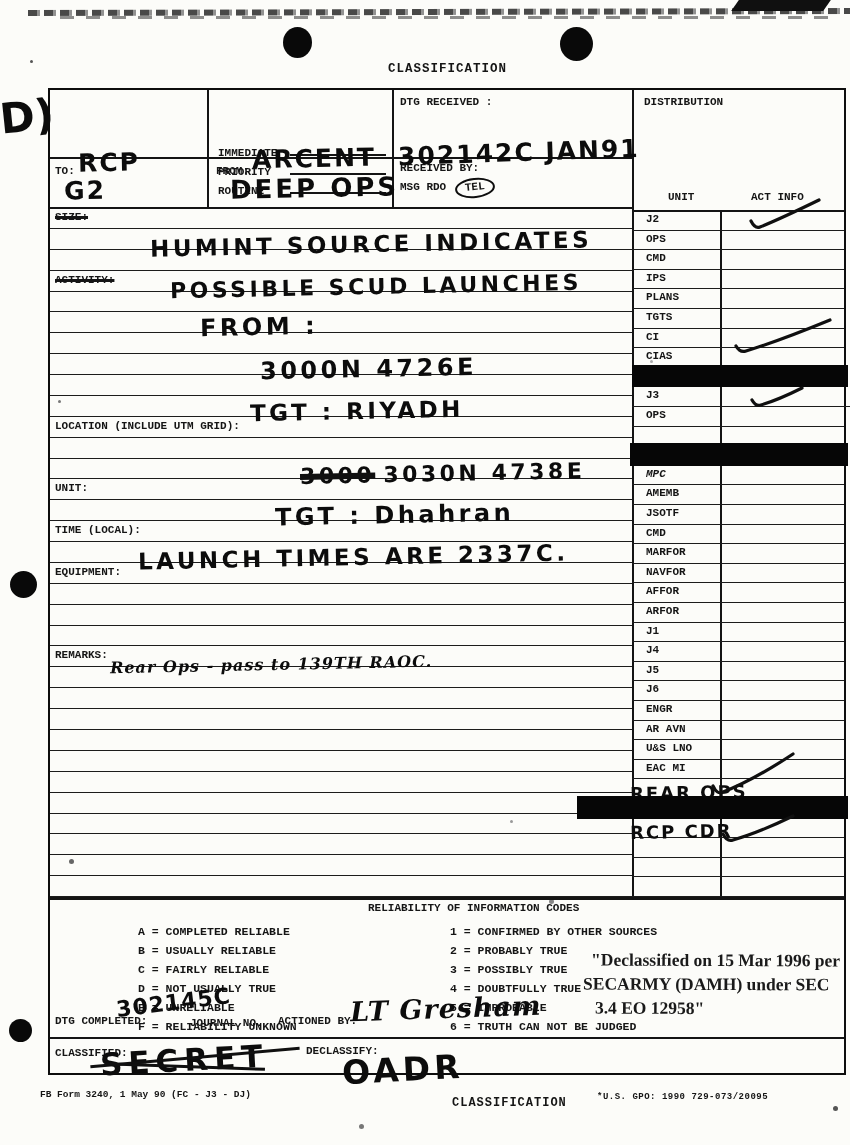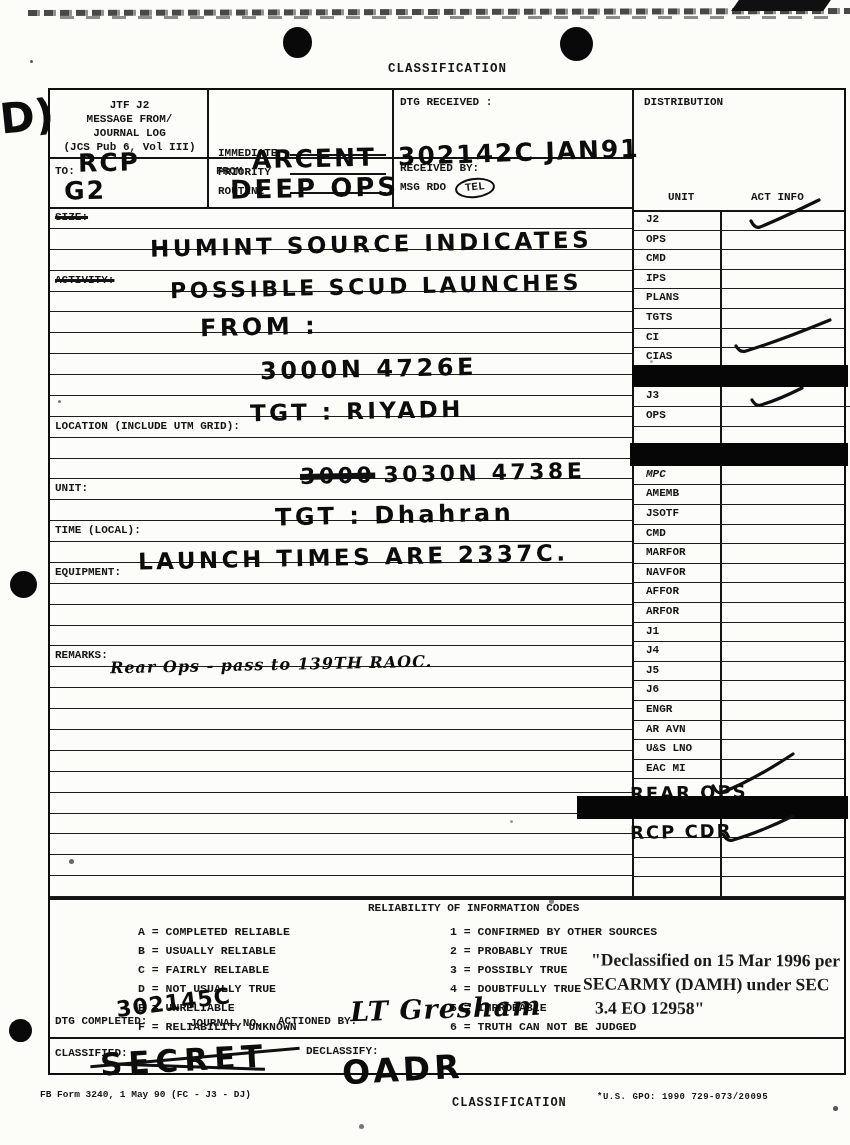--- a/index.html
+++ b/index.html
@@ -83,26 +83,20 @@
     <div class="vline" style="left:157px;top:0;width:2px;height:117px;"></div>
     <div class="vline" style="left:342px;top:0;width:2px;height:117px;"></div>
     <div class="vline" style="left:582px;top:0;width:2px;height:806px;"></div>
     <div class="vline" style="left:670px;top:120px;width:1.8px;height:686px;"></div>
     <div class="hline" style="left:0;top:67px;width:582px;height:2px;"></div>
     <div class="hline" style="left:0;top:117px;width:582px;height:2px;"></div>
     <div class="hline" style="left:582px;top:120px;width:212px;height:2px;"></div>
     <div class="hline" style="left:0;top:806px;width:794px;height:3.5px;"></div>
     <div class="hline" style="left:0;top:947px;width:794px;height:2px;"></div>
 
-    <div id="title-cell" class="abs" style="left:2px;top:8px;width:155px;">
-        <div class="tline mono">JTF J2</div>
-        <div class="tline mono">MESSAGE FROM/</div>
-        <div class="tline mono">JOURNAL LOG</div>
-        <div class="tline mono">(JCS Pub 6, Vol III)</div>
-      </div>
     <div id="prec-cell" class="abs" style="left:168px;top:9px;width:172px;">
         <div class="prec-row"><span class="mono plbl">IMMEDIATE</span><span class="prec-line"></span></div>
         <div class="prec-row"><span class="mono plbl">PRIORITY</span><span class="prec-line"></span></div>
         <div class="prec-row"><span class="mono plbl">ROUTINE</span><span class="prec-line"></span></div>
       </div>
     <div class="cell-label mono" style="left:350px;top:6px;">DTG RECEIVED :</div>
     <div class="hw" style="left:348px;top:50px;font-size:25px;letter-spacing:2px;transform:rotate(-2deg);">302142C JAN91</div>
     <div class="cell-label mono" style="left:594px;top:6px;">DISTRIBUTION</div>
 
     <div class="cell-label mono" style="left:5px;top:75px;">TO:</div>

